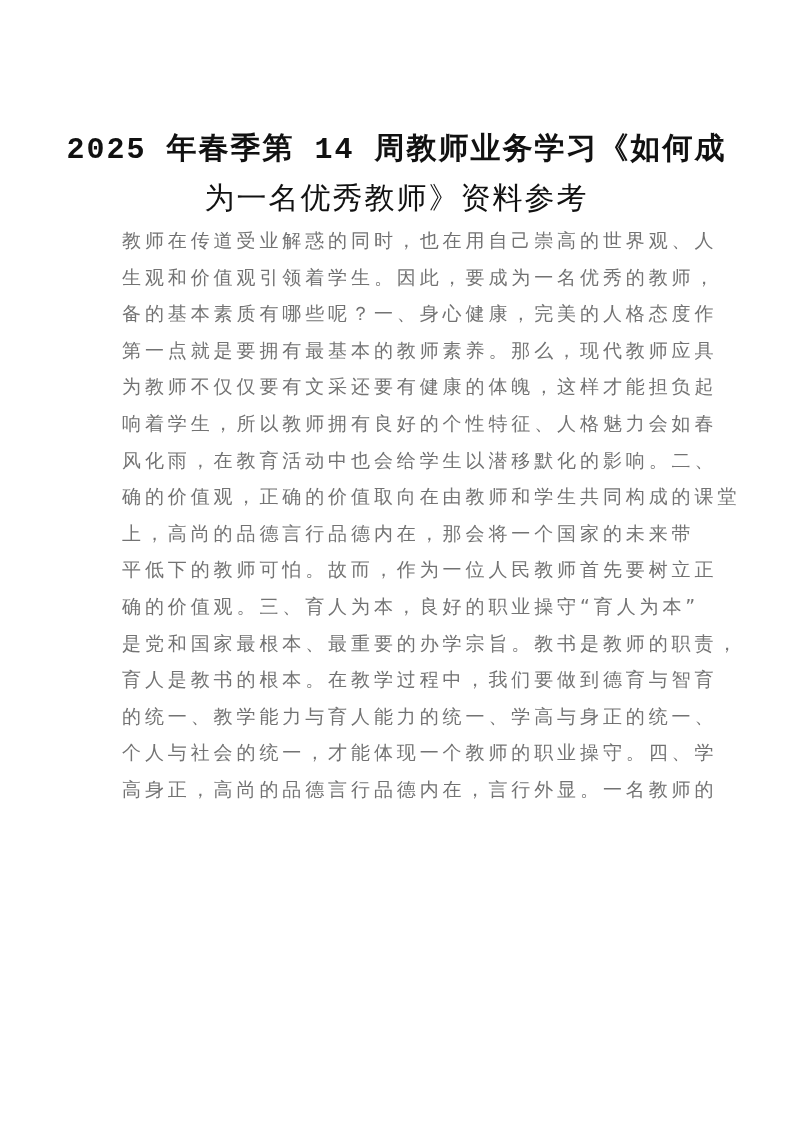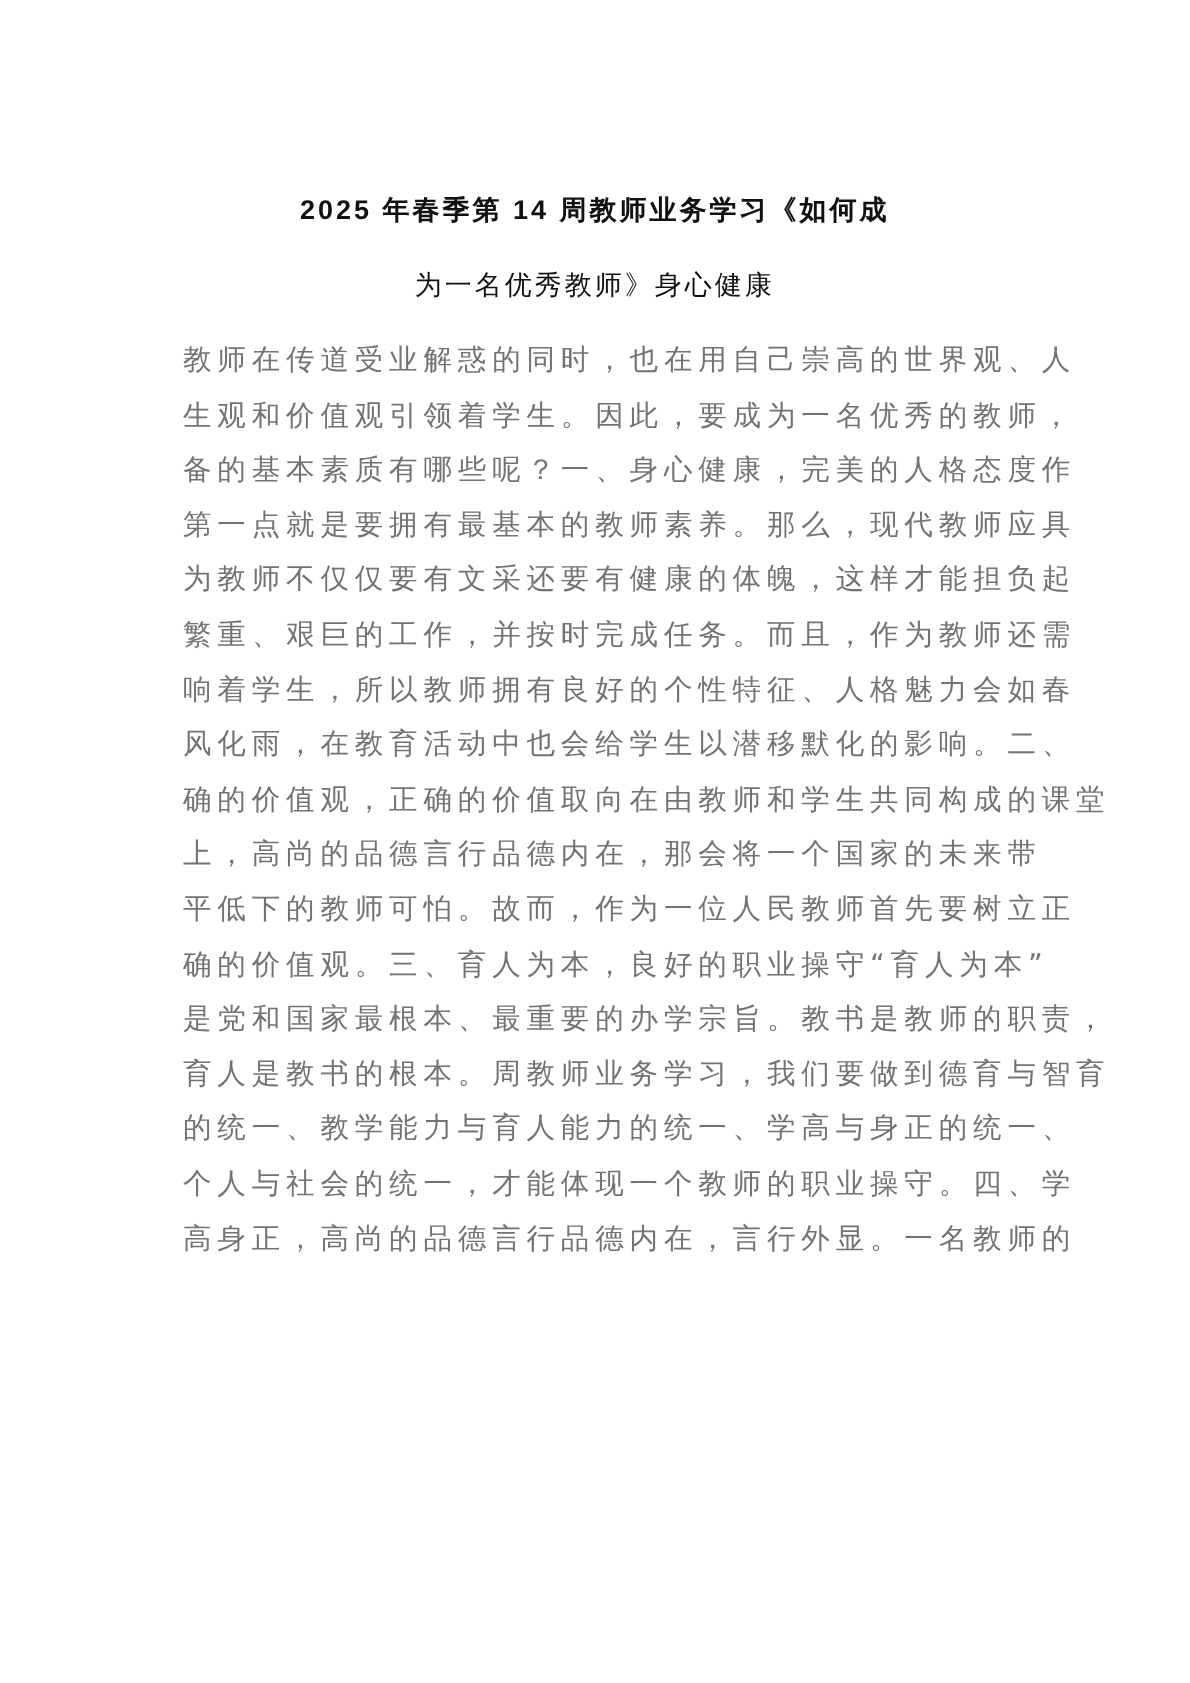--- a/index.html
+++ b/index.html
@@ -20,23 +20,23 @@
     left: 0; top: 0;
     width: 793px;
     height: 1122px;
     background: #ffffff;
   }
   .title {
     position: absolute;
     left: 0;
     width: 793px;
     text-align: center;
-    font-family: Liberation Sans, sans-serif;
+    font-family: Liberation Mono, monospace;
     font-weight: bold;
-    font-size: 18px;
+    font-size: 30px;
     letter-spacing: 2px;
     color: #111111;
     white-space: nowrap;
   }
   .title-line-1 { top: 128px; }
   .title-line-2 { top: 178px; font-weight: normal; }
   .body-text {
     position: absolute;
     left: 122px;
     top: 222px;
@@ -50,34 +50,33 @@
     letter-spacing: 3.9px;
     white-space: nowrap;
     color: #737373;
   }
 </style>
 </head>
 <body>
 
 <div class="page">
   <div class="title title-line-1">2025 年春季第 14 周教师业务学习《如何成</div>
-  <div class="title title-line-2">为一名优秀教师》身心健康</div>
+  <div class="title title-line-2">为一名优秀教师》资料参考</div>
 
   <div class="body-text">
     <span class="body-line">教师在传道受业解惑的同时，也在用自己崇高的世界观、人</span>
     <span class="body-line">生观和价值观引领着学生。因此，要成为一名优秀的教师，</span>
     <span class="body-line">备的基本素质有哪些呢？一、身心健康，完美的人格态度作</span>
     <span class="body-line">第一点就是要拥有最基本的教师素养。那么，现代教师应具</span>
     <span class="body-line">为教师不仅仅要有文采还要有健康的体魄，这样才能担负起</span>
-    <span class="body-line">繁重、艰巨的工作，并按时完成任务。而且，作为教师还需</span>
     <span class="body-line">响着学生，所以教师拥有良好的个性特征、人格魅力会如春</span>
     <span class="body-line">风化雨，在教育活动中也会给学生以潜移默化的影响。二、</span>
     <span class="body-line">确的价值观，正确的价值取向在由教师和学生共同构成的课堂</span>
     <span class="body-line">上，高尚的品德言行品德内在，那会将一个国家的未来带</span>
     <span class="body-line">平低下的教师可怕。故而，作为一位人民教师首先要树立正</span>
     <span class="body-line">确的价值观。三、育人为本，良好的职业操守“育人为本”</span>
     <span class="body-line">是党和国家最根本、最重要的办学宗旨。教书是教师的职责，</span>
-    <span class="body-line">育人是教书的根本。周教师业务学习，我们要做到德育与智育</span>
+    <span class="body-line">育人是教书的根本。在教学过程中，我们要做到德育与智育</span>
     <span class="body-line">的统一、教学能力与育人能力的统一、学高与身正的统一、</span>
     <span class="body-line">个人与社会的统一，才能体现一个教师的职业操守。四、学</span>
     <span class="body-line">高身正，高尚的品德言行品德内在，言行外显。一名教师的</span>
   </div>
 </div>
 
 </body></html>

